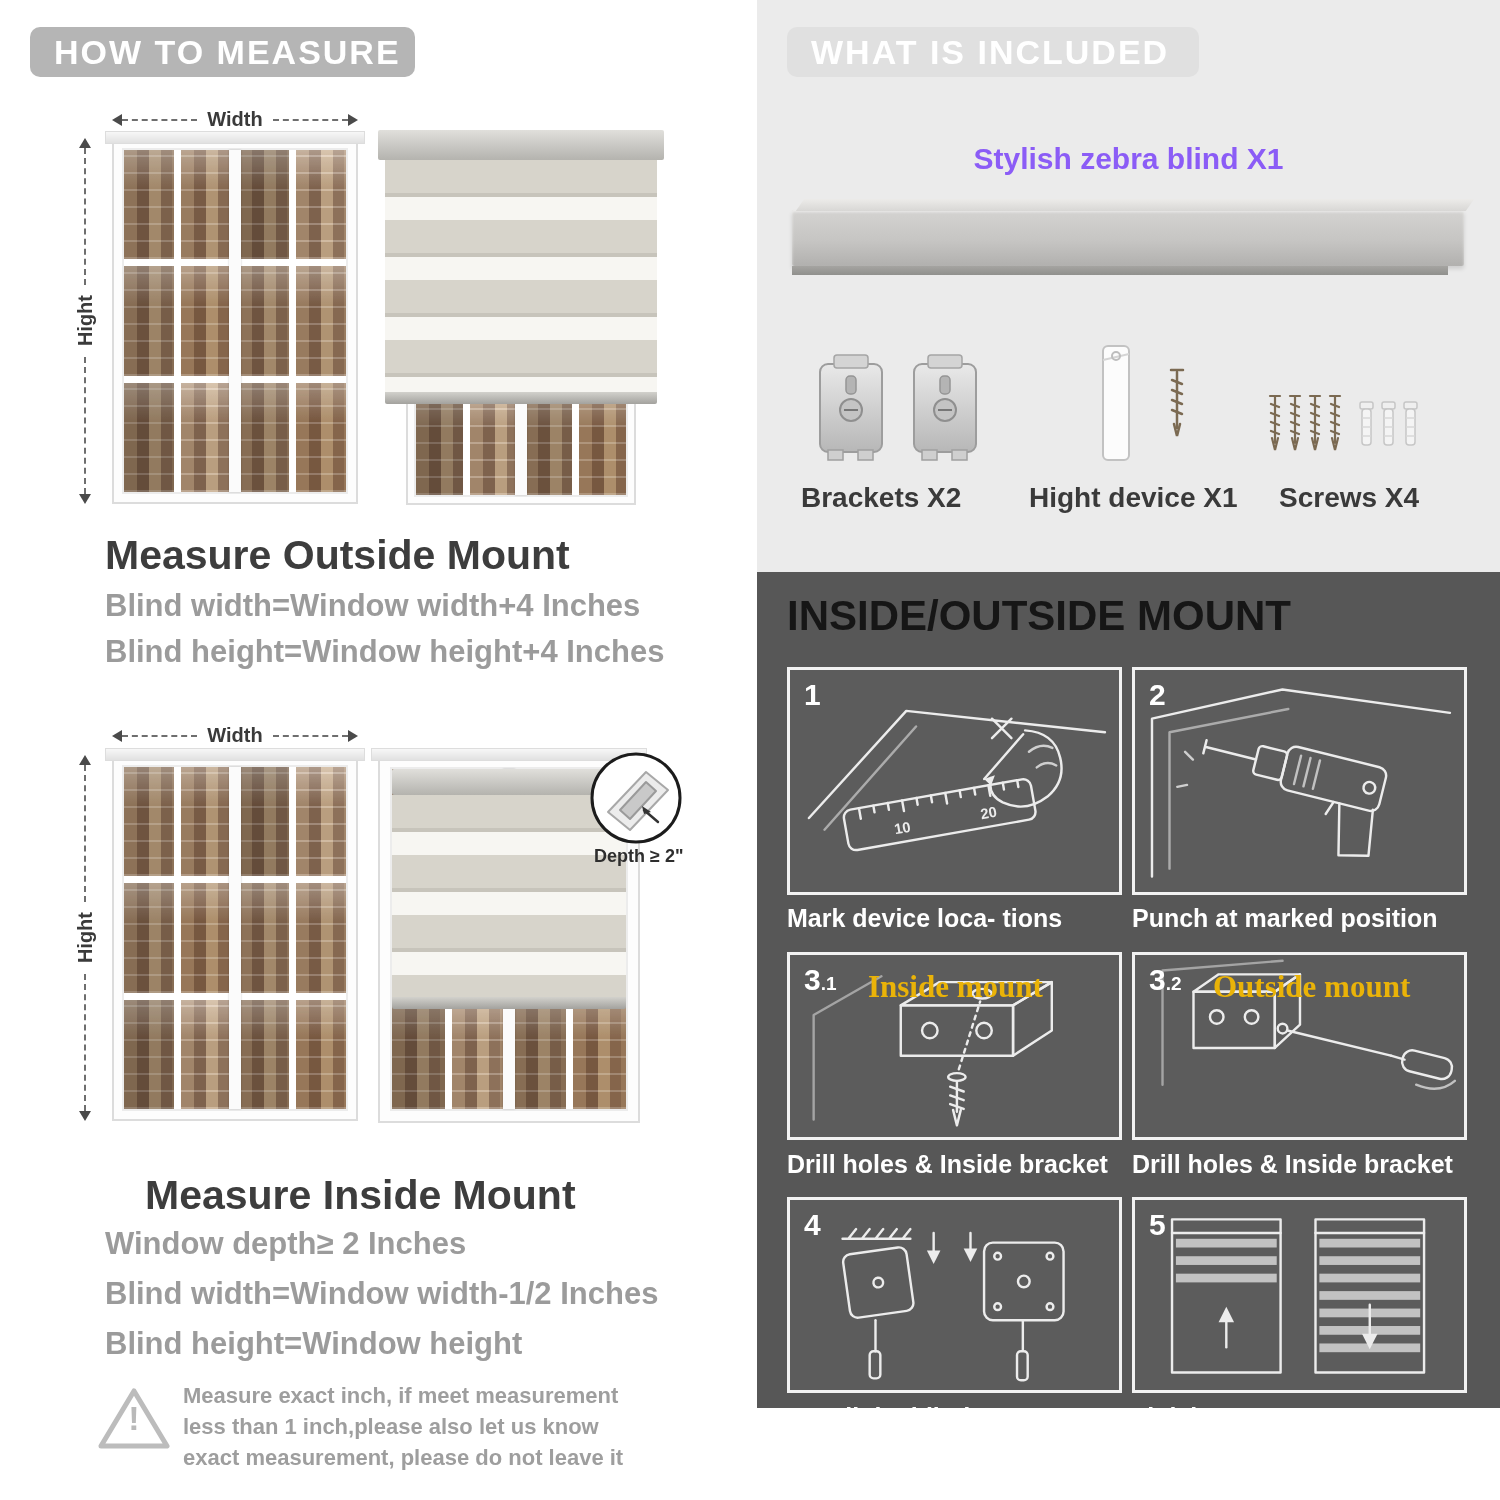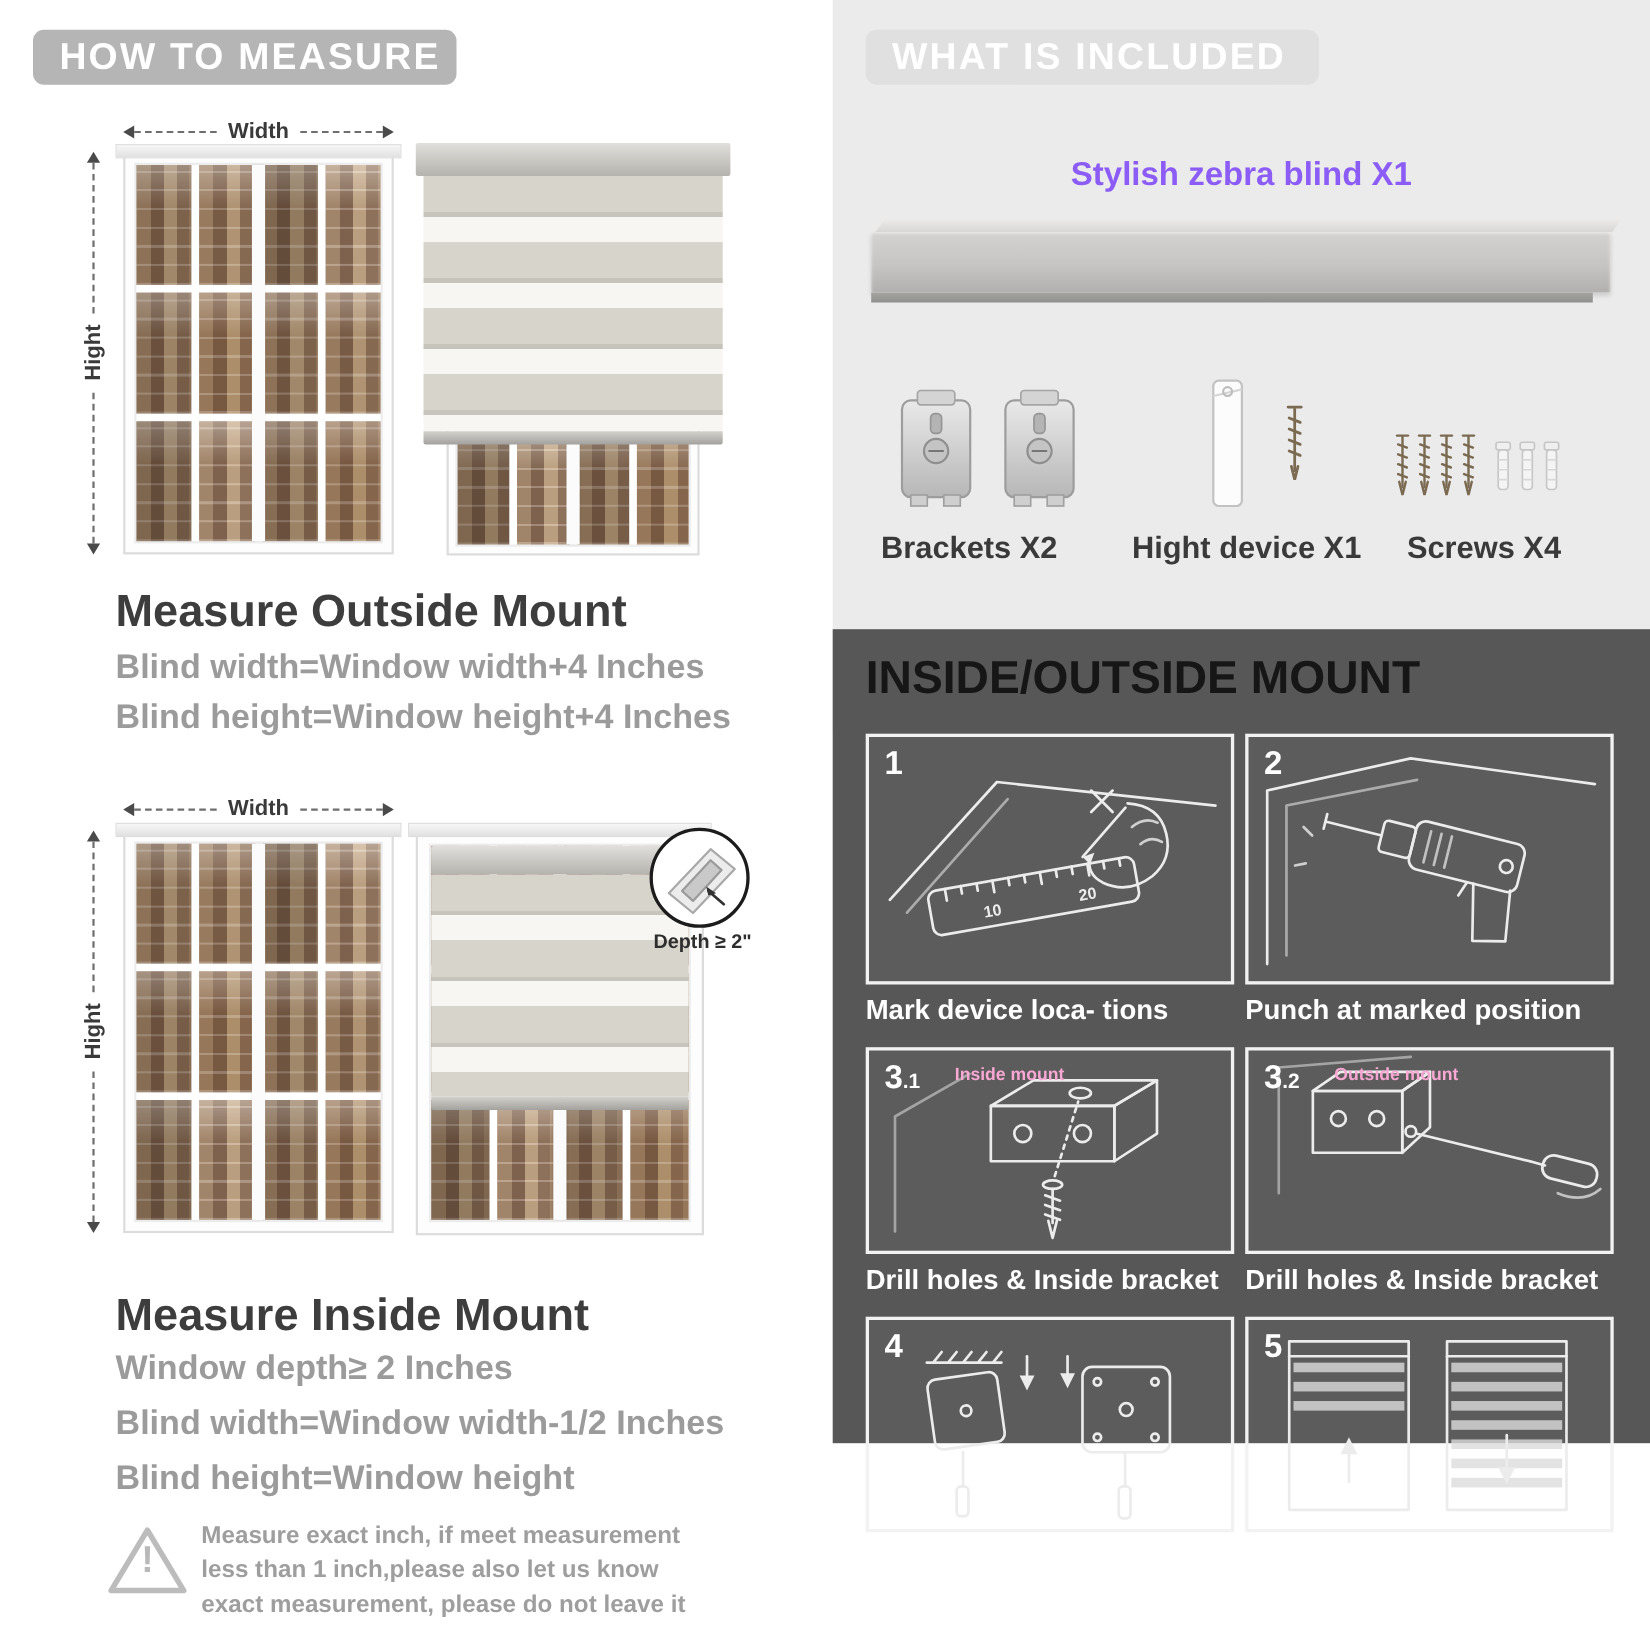--- a/index.html
+++ b/index.html
@@ -70,26 +70,26 @@
   .headrail { position:absolute; left:35px; top:210px; width:672px; height:56px; border-radius:2px;
               background:linear-gradient(180deg,#d4d3d1 0%,#c6c5c3 55%,#b1b0ae 100%);
               box-shadow:inset 0 2px 3px rgba(255,255,255,.6), 0 3px 4px rgba(0,0,0,.12); }
   .headrail::before { content:""; position:absolute; top:-11px; left:8px; right:-6px; height:12px;
               background:linear-gradient(180deg,#ecebe9,#d8d7d5); transform:skewX(-35deg); }
   .headrail::after { content:""; position:absolute; bottom:-9px; left:0; right:16px; height:9px;
               background:linear-gradient(180deg,#a5a4a1,#90908d); }
   .hw-label { position:absolute; top:482px; font-size:28px; font-weight:bold; color:#3a3a3a; }
 
   
-  .sec-mount { position:absolute; left:757px; top:572px; width:743px; height:740px; background:#575757; }
+  .sec-mount { position:absolute; left:757px; top:572px; width:743px; height:836px; background:#575757; }
   .mount-title { position:absolute; left:30px; top:20px; font-size:42px; font-weight:bold; color:#161616; }
   .step-panel { position:absolute; width:335px; border:3px solid #f2f2f2; background:rgba(255,255,255,.03); }
   .step-num { position:absolute; top:8px; left:14px; font-size:30px; font-weight:bold; color:#fff; z-index:2; }
   .step-num .small { font-size:19px; }
-  .step-sub { position:absolute; top:14px; left:78px; font-size:16px; font-weight:bold; color:#f9a8d4; z-index:2; }
+  .step-sub { position:absolute; top:14px; left:78px; font-size:31px; font-weight:bold; color:#eab308; z-index:2;font-family:Liberation Serif, serif; }
   .step-caption { position:absolute; width:335px; font-size:25px; font-weight:bold; color:#fff; }
   .lineart { width:100%; height:100%; display:block; }
   .lineart path, .lineart rect, .lineart circle, .lineart ellipse, .lineart line {
       stroke:#ececec; stroke-width:2.5; fill:none; stroke-linecap:round; stroke-linejoin:round; }
   .lineart .fillshape { fill:#ececec; stroke:none; }
   .lineart .band { fill:#dcdcdc; stroke:none; opacity:.8; }
   .lineart text { stroke:none; fill:#ececec; font-weight:bold; }
 </style>
 </head>
 <body>
@@ -215,21 +215,21 @@
     <svg class="lineart" viewBox="0 0 96 96">
       <circle cx="48" cy="48" r="44" style="fill:#fff; stroke:#1c1c1c; stroke-width:3;"></circle>
       <path d="M20,62 L58,22 L80,40 L42,80 Z" style="fill:#ececec; stroke:#a8a8a8; stroke-width:2;"></path>
       <path d="M32,60 L58,32 L68,41 L42,69 Z" style="fill:#c9c9c9; stroke:#9a9a9a; stroke-width:2;"></path>
       <path d="M56,60 L70,72" style="stroke:#333; stroke-width:2.5;"></path>
       <path d="M54,56 l2,8 l7,-2 z" class="fillshape" style="fill:#333;"></path>
     </svg>
   </div>
   <div class="depth-label">Depth ≥ 2"</div>
 
-  <div class="h-measure" style="top:1172px;">Measure Inside Mount</div>
+  <div class="h-measure" style="top:1172px;margin-left:40px;">Measure Inside Mount</div>
   <div class="measure-line" style="top:1226px;">Window depth≥ 2 Inches</div>
   <div class="measure-line" style="top:1276px;">Blind width=Window width-1/2 Inches</div>
   <div class="measure-line" style="top:1326px;">Blind height=Window height</div>
 
   <svg class="abs" style="left:96px; top:1384px;" width="76" height="70" viewBox="0 0 76 70">
     <path d="M38,7 L71,62 H5 Z" style="fill:none; stroke:#bcbcbc; stroke-width:5; stroke-linejoin:round;"></path>
   </svg>
   <div class="warn-mark">!</div>
   <div class="warning-text">Measure exact inch, if meet measurement less than 1 inch,please also let us know exact measurement, please do not leave it</div>
 

